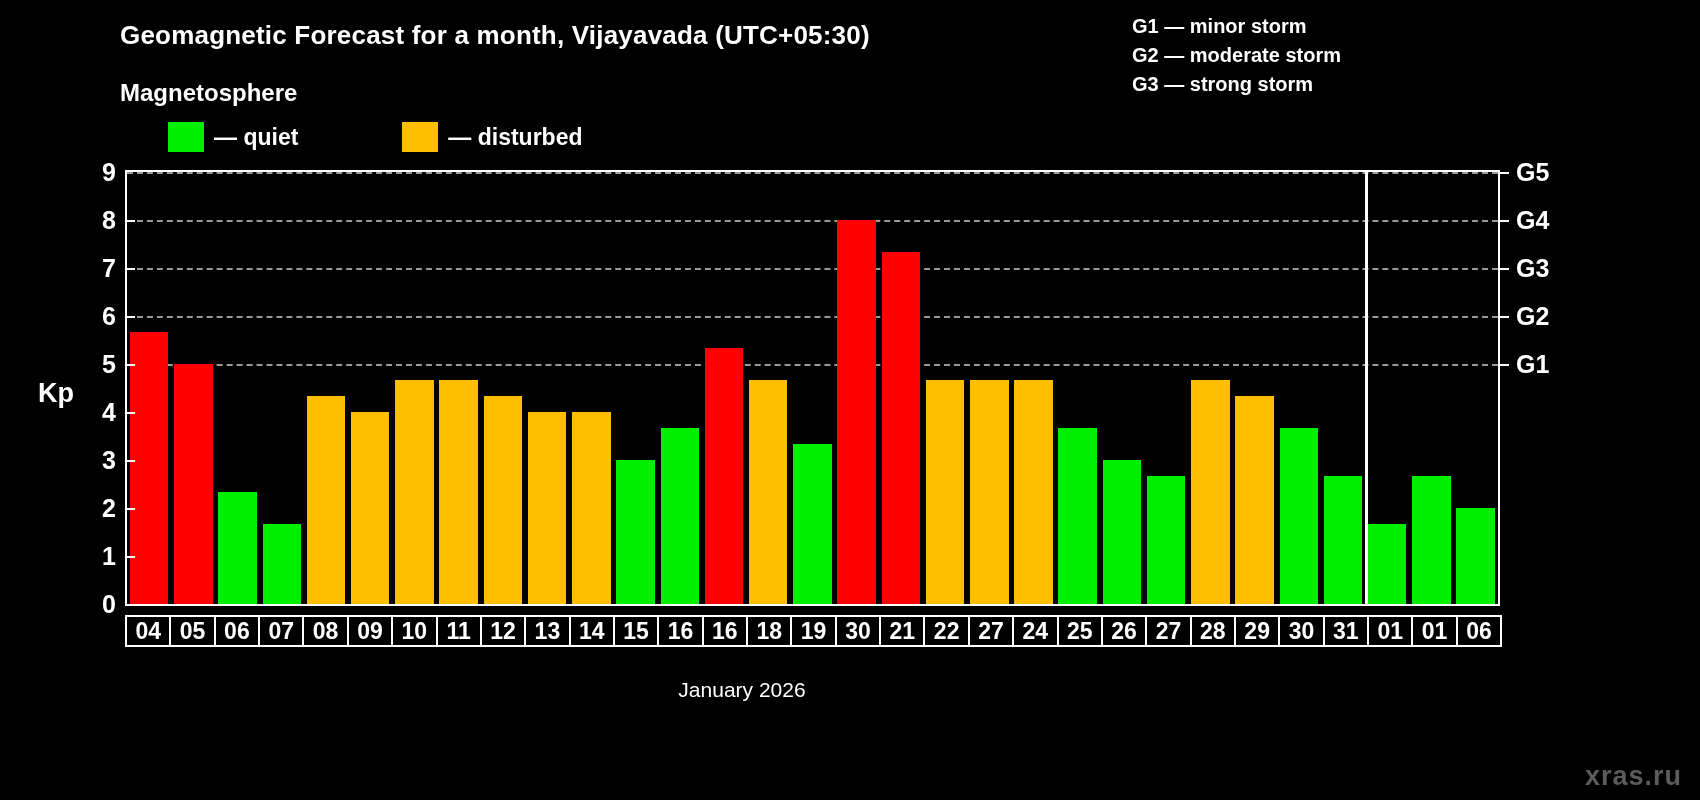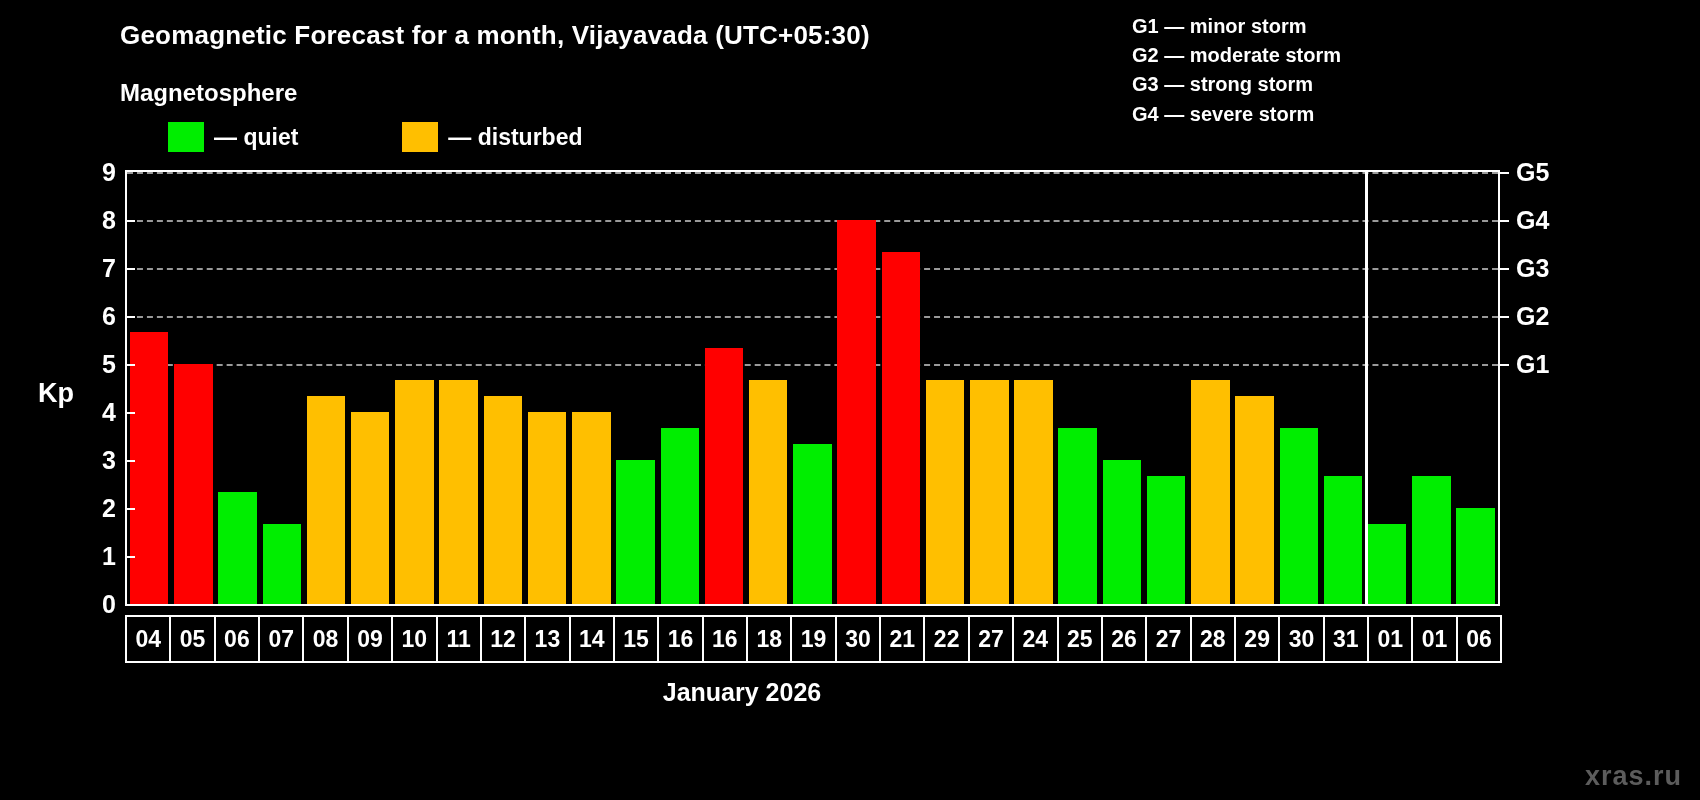--- a/index.html
+++ b/index.html
@@ -40,27 +40,27 @@
          text-align:right;width:40px;transform:translateY(-50%);}
   .ytick-mark{position:absolute;width:9px;height:0;border-top:2px solid #fff;}
   #kp-label{position:absolute;left:38px;top:378px;font-size:27px;font-weight:bold;}
 
   
   .gtick{position:absolute;left:1516px;font-size:25px;font-weight:bold;
          transform:translateY(-50%);}
   .gtick-mark{position:absolute;left:1500px;width:9px;height:0;border-top:2px solid #fff;}
 
   
-  #dates{position:absolute;left:125px;top:615px;width:1375px;height:48px;display:flex;}
+  #dates{position:absolute;left:125px;top:615px;width:1375px;height:32px;display:flex;}
   .date-cell{flex:1 1 0;border:2px solid #fff;box-sizing:border-box;margin-right:-2px;
              display:flex;align-items:center;justify-content:center;
              font-size:23px;font-weight:bold;background:#000;}
 
   #xlabel{position:absolute;left:0;top:678px;width:1700px;text-align:center;
-          font-size:25px;font-weight:bold;}
+          font-size:21px;font-weight:normal;}
   #xlabel span{position:relative;left:-108px;}
 
   #watermark{position:absolute;right:18px;bottom:8px;font-size:27px;
              font-weight:bold;color:#5c5c5c;letter-spacing:1px;}
 </style>
 </head>
 <body>
 
 <div id="title">Geomagnetic Forecast for a month, Vijayavada (UTC+05:30)</div>
 
@@ -76,21 +76,20 @@
     <span class="lg-swatch" style="background: rgb(255, 191, 0);"></span>
     <span class="lg-text">— disturbed</span>
   </div>
   <div class="lg-gap-b"></div>
 </div>
 
 <div id="g-legend">
   <div class="g-row">G1 — minor storm</div>
   <div class="g-row">G2 — moderate storm</div>
   <div class="g-row">G3 — strong storm</div>
-  <div class="g-row">G4 — severe storm</div>
 </div>
 
 <div id="kp-label">Kp</div>
 
 <div id="plot-frame"></div>
 
 <div id="plot-area">
   <div id="gridlines">
       <div class="gridline" style="top: 192px; border-top-color: rgb(154, 154, 154);"></div>
       <div class="gridline" style="top: 144px; border-top-color: rgb(154, 154, 154);"></div>

